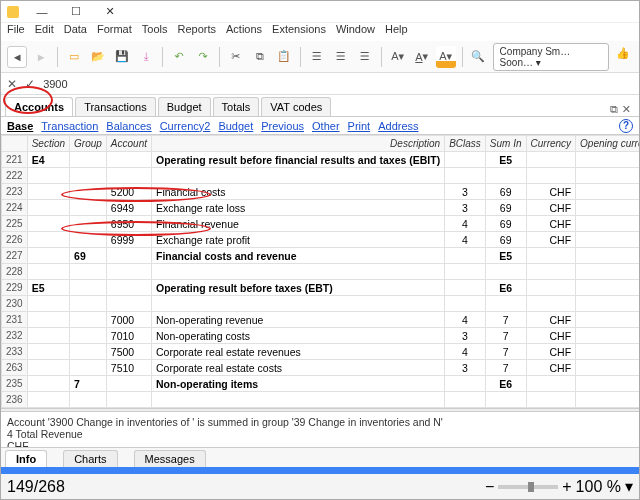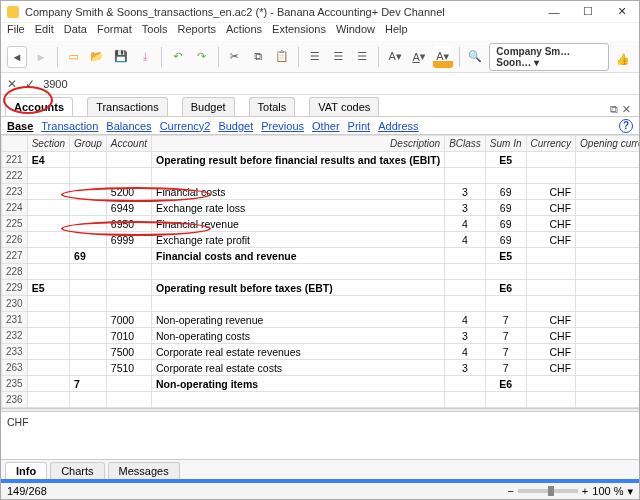--- a/index.html
+++ b/index.html
@@ -8,64 +8,63 @@
   .titlebar { height: 22px; background: #fff; display: flex; align-items: center; padding-left: 6px; border-bottom: 1px solid #eee; }
   .titlebar .icon { width: 12px; height: 12px; background: #f9c846; border-radius: 2px; margin-right: 6px; }
   .titlebar .title { flex: 1; font-size: 11px; color: #333; }
   .titlebar .wbtn { width: 34px; height: 22px; display:flex; align-items:center; justify-content:center; font-size: 11px; color:#333; }
   .menubar { height: 18px; display:flex; gap: 10px; padding: 0 6px; font-size: 11px; color:#333; background:#fff; }
   .menubar span { cursor: default; }
   .toolbar { height: 32px; display:flex; align-items:center; gap: 4px; padding: 0 6px; border-bottom: 1px solid #ddd; background:#fafafa; }
   .tbtn { width: 22px; height: 22px; border: 1px solid #ccc; border-radius: 3px; display:flex; align-items:center; justify-content:center; font-size: 11px; color:#555; background:#fff; }
   .tbtn.nb { border: none; background: transparent; }
   .sep { width:1px; height:20px; background:#ccc; margin: 0 2px; }
-  .ribbon-right { margin-left: auto; display:flex; align-items:flex-end; gap:4px;font-weight:bold; }
+  .ribbon-right { margin-left: auto; display:flex; align-items:flex-start; gap:4px; }
   .ribbon-file { border:1px solid #bbb; border-radius:3px; padding: 2px 6px; font-size:10px; color:#333; background:#fff; }
   .formula { height: 22px; display:flex; align-items:center; border-bottom: 1px solid #ddd; background:#fff; padding: 0 6px; gap:8px; }
   .formula .chk { font-size: 12px; color:#555; }
   .formula .val { font-size: 11px; color:#333; }
   .tabs { height: 22px; display:flex; align-items:end; padding: 0 4px; background:#fff; border-bottom:1px solid #ccc; gap:0; }
-  .tab { padding: 3px 8px; font-size:11px; border:1px solid #ccc; border-bottom:none; border-radius:3px 3px 0 0; background:#f3f3f3; margin-right:14px; position:relative; }
+  .tab { padding: 3px 8px; font-size:11px; border:1px solid #ccc; border-bottom:none; border-radius:3px 3px 0 0; background:#f3f3f3; margin-right:2px; position:relative; }
   .tab.active { background:#fff; font-weight:bold; }
   .tab-icons { margin-left:auto; display:flex; gap:4px; padding-right:4px; }
   .tab-icons span { font-size:11px; color:#666; }
   .subtabs { height: 18px; display:flex; align-items:center; padding: 0 6px; gap: 8px; font-size:11px; border-bottom:1px solid #ccc; background:#fff; }
   .subtabs a { color:#1a4fcf; text-decoration: underline; cursor:pointer; }
   .subtabs .active { font-weight:bold; color:#000; text-decoration: underline; position:relative; }
   .subtabs .qmark { margin-left:auto; color:#1a4fcf; font-weight:bold; border:1px solid #1a4fcf; border-radius:50%; width:14px; height:14px; display:flex; align-items:center; justify-content:center; font-size:10px; }
   .grid { flex: 0 0 auto; overflow:hidden; font-size: 10.5px; background:#fff; }
   table { border-collapse: collapse; width: 100%; }
   th, td { border: 1px solid #e0e0e0; padding: 1px 4px; height:16px; white-space:nowrap; overflow:hidden; }
   th { background:#f7f7f7; font-weight:normal; font-style:italic; font-size:10px; color:#333; text-align:right; }
   th.rownum { width:22px; font-style:normal; }
   td.rownum { background:#f7f7f7; text-align:center; font-size:10px; color:#555; width:22px; }
   td.r { text-align:right; }
   td.b { font-weight:bold; }
   .handle { height:4px; background:#eee; border-top:1px solid #ccc; border-bottom:1px solid #ccc; cursor:row-resize; }
   .infopanel { flex:1; padding: 4px 6px; font-size:10.5px; color:#333; background:#fff; overflow:auto; }
   .bottomtabs { height:20px; display:flex; align-items:end; padding:0 4px; background:#f7f7f7; border-top:1px solid #ccc; }
-  .btab { padding:2px 10px; font-size:11px; border:1px solid #ccc; border-bottom:none; background:#eee; margin-right:3px; border-radius:3px 3px 0 0; }
+  .btab { padding:2px 10px; font-size:11px; border:1px solid #ccc; border-bottom:none; background:#eee; margin-right:16px; border-radius:3px 3px 0 0; }
   .btab.active { background:#fff; font-weight:bold; }
-  .statusbar { height:20px; display:flex; align-items:center; font-size:11px; border-top:4px solid #3b82f6; background:#f4f4f4; padding:0 6px; }
+  .statusbar { height:32px; display:flex; align-items:center; font-size:16px; border-top:7px solid #3b82f6; background:#f4f4f4; padding:0 6px; }
   .statusbar .spacer { flex:1; }
   .statusbar .zoom { display:flex; align-items:center; gap:4px; }
   .slider { width:60px; height:4px; background:#ccc; position:relative; }
   .slider .thumb { position:absolute; left:50%; top:-3px; width:6px; height:10px; background:#888; }
   
   .annot-oval { position:absolute; border:2px solid #d22; border-radius:50%; pointer-events:none; }
   .container { position:relative; }
 </style>
 </head>
 <body>
 
 <div class="window container">
 
   <div class="titlebar">
     <div class="icon"></div>
-    <div class="title">Company Smith &amp; Soons_transactions_en.ac2 (*) - Banana Accounting+ Dev Channel</div>
     <div class="wbtn">—</div>
     <div class="wbtn">☐</div>
     <div class="wbtn close">✕</div>
   </div>
 
   <div class="menubar">
     <span>File</span>
     <span>Edit</span>
     <span>Data</span>
     <span>Format</span>
@@ -331,20 +330,22 @@
             <td class="r"></td>
             <td class="r"></td>
           </tr>
         </tbody>
     </table>
   </div>
 
   <div class="handle"></div>
 
   <div class="infopanel">
+    <div>Account '3900 Change in inventories of ' is summed in group '39 Change in inventories and N'</div>
+    <div>4            Total Revenue</div>
     <div>CHF</div>
   </div>
 
   <div class="bottomtabs">
     <div class="btab active">Info</div>
     <div class="btab">Charts</div>
     <div class="btab">Messages</div>
   </div>
 
   <div class="statusbar">

